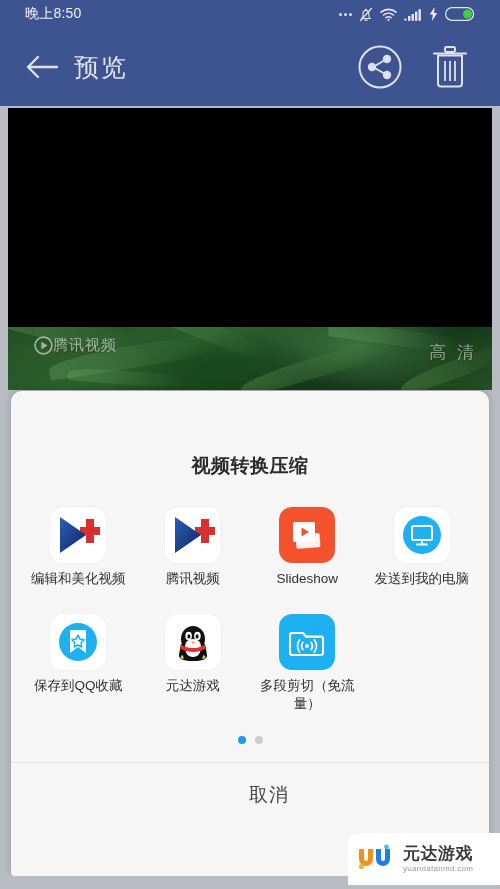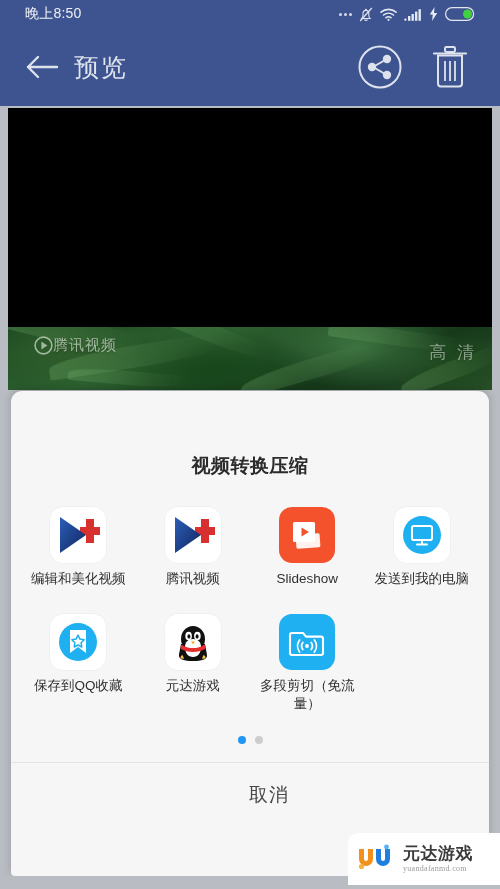--- a/index.html
+++ b/index.html
@@ -188,21 +188,21 @@
     width: 152px; height: 52px;
     background: #ffffff;
     border-radius: 10px 0 0 0;
     display: flex; align-items: center;
     padding: 0 8px;
     gap: 7px;
     z-index: 50;
   }
   .wm-text { display: flex; flex-direction: column; line-height: 1; }
   .wm-main { font-size: 17px; font-weight: bold; color: #3b3b3b; letter-spacing: .5px; }
-  .wm-sub { font-size: 8px; color: #9a9a9a; margin-top: 3px; letter-spacing: .3px; font-family: Liberation Serif, serif; }
+  .wm-sub { font-size: 8px; color: #9a9a9a; margin-top: 3px; letter-spacing: .3px; }
 
   .navhint {
     position: absolute; bottom: 2px; left: 0; width: 500px; height: 11px;
     background: #b9bcc2;
   }
 </style>
 </head>
 <body>
 
 <div id="screen">

